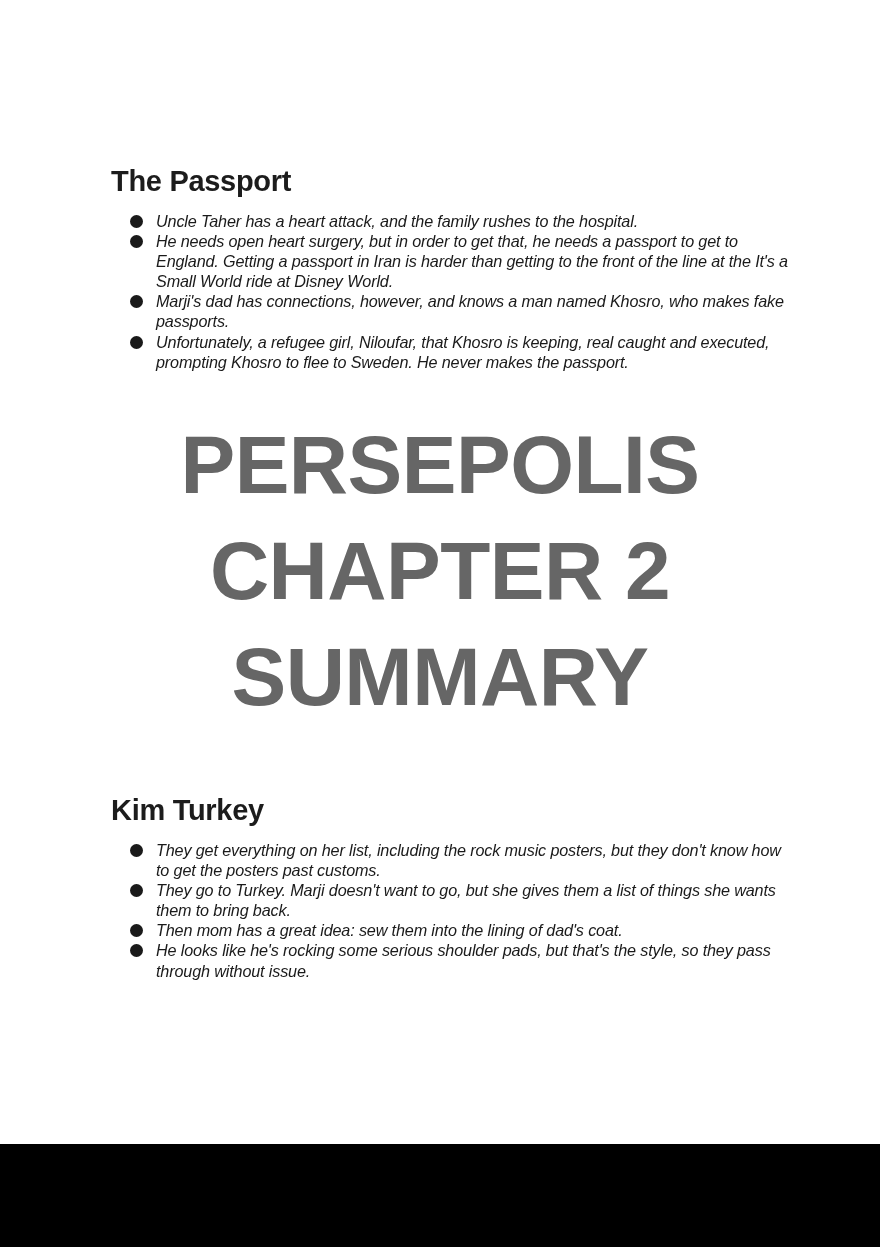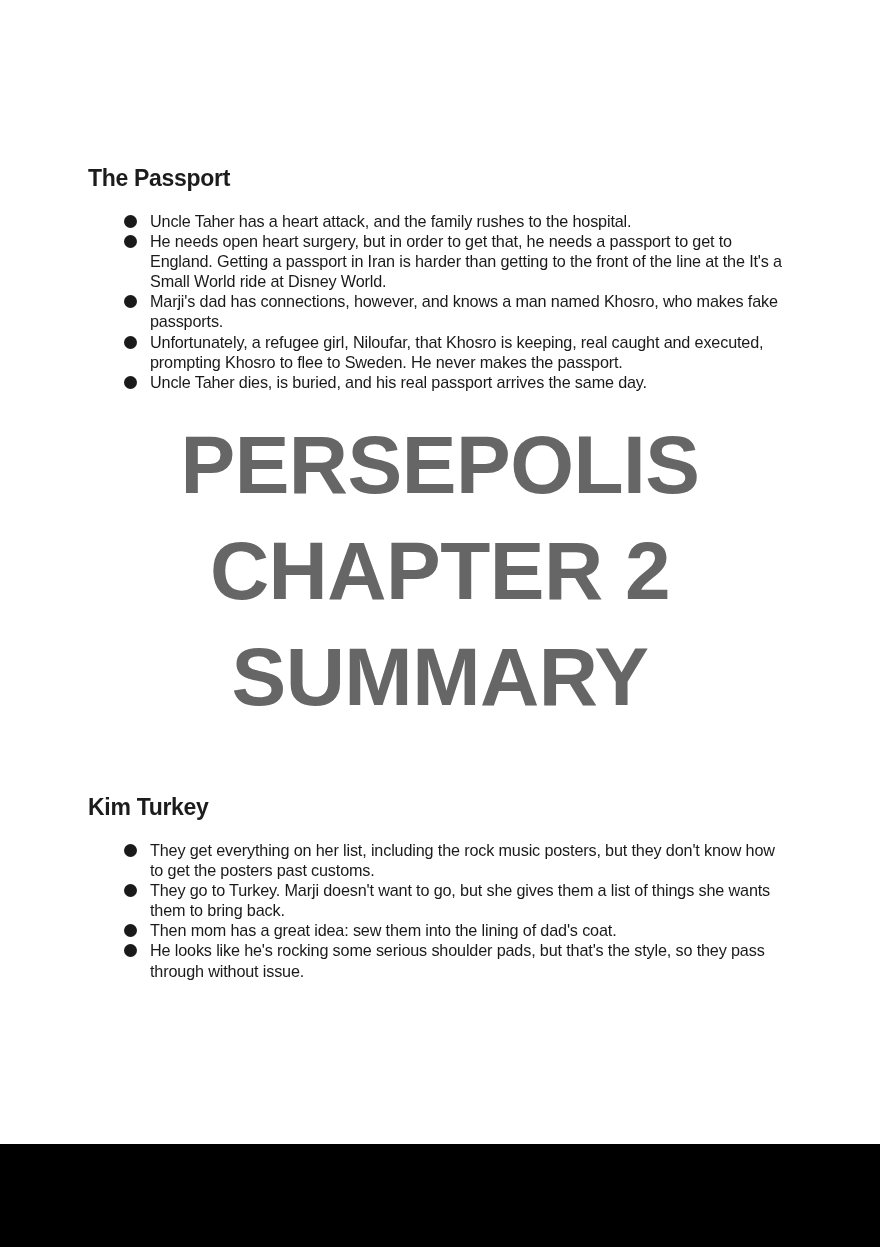--- a/index.html
+++ b/index.html
@@ -2,29 +2,29 @@
 <html><head>
   <meta charset="utf-8">
   <style>
     * { margin: 0; padding: 0; box-sizing: border-box; }
     html, body { width: 880px; height: 1247px; background: #ffffff; overflow: hidden; }
     body { position: relative; font-family: "Liberation Sans", sans-serif; color: #1a1a1a; }
 
     .page { position: absolute; left: 0; top: 0; width: 880px; height: 1144px; background: #ffffff; }
 
     .section-heading {
-      position: absolute; left: 88px;
+      position: absolute; left: 111px;
       font-family: "Liberation Sans", sans-serif;
-      font-weight: bold; font-size: 23px; color: #1c1c1c;
+      font-weight: bold; font-size: 29px; color: #1c1c1c;
       letter-spacing: -0.3px;
     }
     #h-passport { top: 165px; }
     #h-kim { top: 794px; }
 
-    .bullets { position: absolute; left: 124px; width: 660px; list-style: none; }
+    .bullets { position: absolute; left: 130px; width: 660px; list-style: none; font-style: italic; }
     #list-passport { top: 211px; }
     #list-kim { top: 840px; }
 
     .bullets li {
       position: relative; padding-left: 26px;
       font-size: 16.2px; line-height: 20.1px; color: #1a1a1a;
       letter-spacing: -0.15px;
     }
     .bullet-dot {
       position: absolute; left: 0; top: 4px;
@@ -46,21 +46,20 @@
 
 <div class="page">
 
   <h2 id="h-passport" class="section-heading">The Passport</h2>
 
   <ul id="list-passport" class="bullets">
     <li><span class="bullet-dot"></span><span>Uncle Taher has a heart attack, and the family rushes to the hospital.</span></li>
     <li><span class="bullet-dot"></span><span>He needs open heart surgery, but in order to get that, he needs a passport to get to England. Getting a passport in Iran is harder than getting to the front of the line at the It's a Small World ride at Disney World.</span></li>
     <li><span class="bullet-dot"></span><span>Marji's dad has connections, however, and knows a man named Khosro, who makes fake passports.</span></li>
     <li><span class="bullet-dot"></span><span>Unfortunately, a refugee girl, Niloufar, that Khosro is keeping, real caught and executed, prompting Khosro to flee to Sweden. He never makes the passport.</span></li>
-    <li><span class="bullet-dot"></span><span>Uncle Taher dies, is buried, and his real passport arrives the same day.</span></li>
   </ul>
 
   <div class="big-title">
     <div>PERSEPOLIS</div>
     <div>CHAPTER 2</div>
     <div>SUMMARY</div>
   </div>
 
   <h2 id="h-kim" class="section-heading">Kim Turkey</h2>
 

